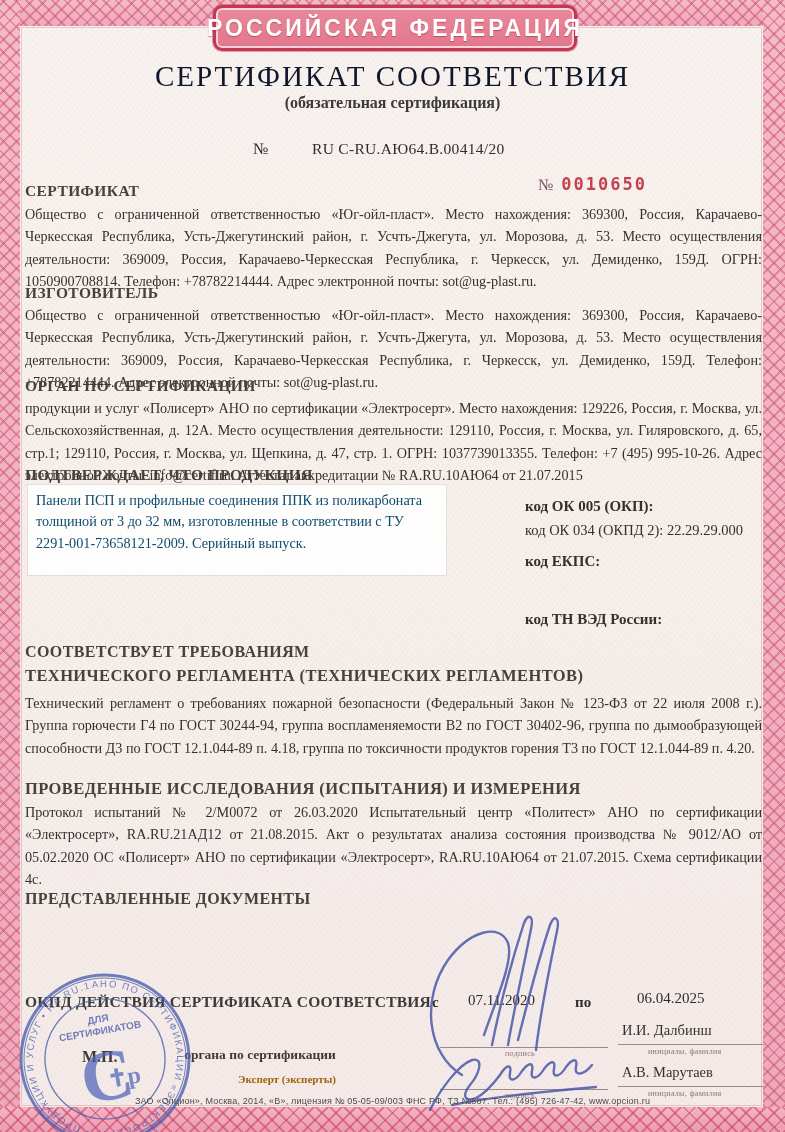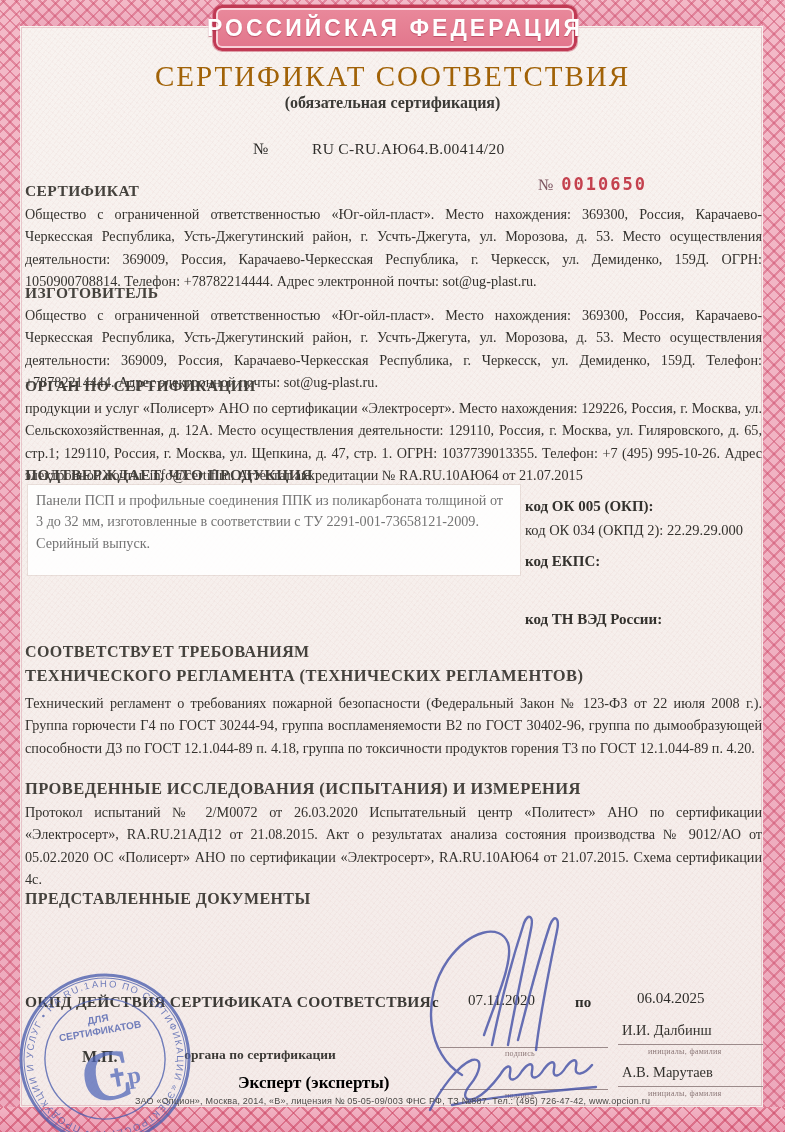--- a/index.html
+++ b/index.html
@@ -38,21 +38,21 @@
     box-shadow:inset 0 0 0 2px rgba(255,240,243,0.75), 0 0 0 1px rgba(192,58,84,0.45);
     display:flex;align-items:center;justify-content:center;
   }
   .banner span{
     font-family:"Liberation Sans", sans-serif;font-weight:700;font-size:23px;
     letter-spacing:3px;color:#ffffff;white-space:nowrap;
     text-shadow:0 1px 1px rgba(160,40,70,0.55);
   }
 
   .abs{position:absolute;}
-  .title{left:0;right:0;top:60px;text-align:center;font-size:29px;letter-spacing:2px;color:#a16207;}
+  .title{left:0;right:0;top:60px;text-align:center;font-size:29px;letter-spacing:2px;color:#0f172a;}
   .subtitle{left:0;right:0;top:94px;text-align:center;font-size:16px;font-weight:700;color:#3b3a36;}
 
   .certnum-label{left:253px;top:140px;font-size:16px;}
   .certnum-value{left:312px;top:140px;font-size:15.5px;letter-spacing:0.3px;}
 
   .blanknum{left:538px;top:174px;font-size:16px;color:#7c5560;}
   .blanknum .digits{
     font-family:"DejaVu Sans Mono", monospace;font-weight:700;font-size:17px;
     color:#c4414e;letter-spacing:2px;margin-left:8px;
   }
@@ -62,25 +62,25 @@
 
   .h-applicant{left:25px;top:182px;}
   .t-applicant{top:203px;}
   .h-manufacturer{left:25px;top:284px;}
   .t-manufacturer{top:304px;}
   .h-certbody{left:25px;top:377px;}
   .t-certbody{top:397px;}
   .h-product{left:25px;top:466px;}
 
   .product-box{
-    left:28px;top:485px;width:492px;height:90px;
+    left:28px;top:485px;width:418px;height:90px;
     background:rgba(255,255,255,0.88);
     box-shadow:0 0 0 1px rgba(190,170,165,0.25);
     padding:5px 8px;box-sizing:border-box;
-    font-size:14.2px;line-height:1.5;color:#737373;
+    font-size:14.2px;line-height:1.5;color:#0c4a6e;
   }
 
   .code-line{left:525px;font-size:14.5px;color:#33312d;}
   .code-bold{font-weight:700;font-size:15px;}
   .c-okp{top:498px;}
   .c-okpd{top:522px;}
   .c-ekps{top:553px;}
   .c-tnved{top:611px;}
 
   .h-comply1{left:25px;top:643px;font-size:16px;}
@@ -92,21 +92,21 @@
 
   .h-docs{left:25px;top:890px;font-size:16px;}
 
   .validity-h{left:25px;top:993px;font-size:15.5px;font-weight:700;color:#3c3a36;letter-spacing:0.2px;}
   .v-from-label{left:432px;top:994px;font-size:15px;font-weight:700;}
   .v-from-date{left:468px;top:992px;font-size:15px;}
   .v-to-label{left:575px;top:994px;font-size:15px;font-weight:700;}
   .v-to-date{left:637px;top:990px;font-size:15px;}
 
   .role-head{left:110px;top:1028px;width:300px;text-align:center;font-weight:700;font-size:13.5px;line-height:1.35;color:#3c3a36;}
-  .role-expert{left:238px;top:1073px;font-weight:700;font-size:17px;color:#000000;font-family:Liberation Serif, serif;}
+  .role-expert{left:238px;top:1073px;font-weight:700;font-size:11px;color:#a16207;font-family:Liberation Serif, serif;}
   .mp{left:82px;top:1048px;font-weight:700;font-size:16px;color:#3c3a36;}
   .line{position:absolute;border-bottom:1px solid #9b8a8a;height:0;}
   .l-sig1{left:440px;top:1047px;width:168px;}
   .l-name1{left:618px;top:1044px;width:145px;}
   .l-sig2{left:440px;top:1089px;width:168px;}
   .l-name2{left:618px;top:1086px;width:145px;}
 
   .caption{position:absolute;font-size:8px;color:#8a7676;letter-spacing:0.3px;}
   .cap-sig1{left:505px;top:1049px;}
   .cap-name1{left:648px;top:1047px;}

